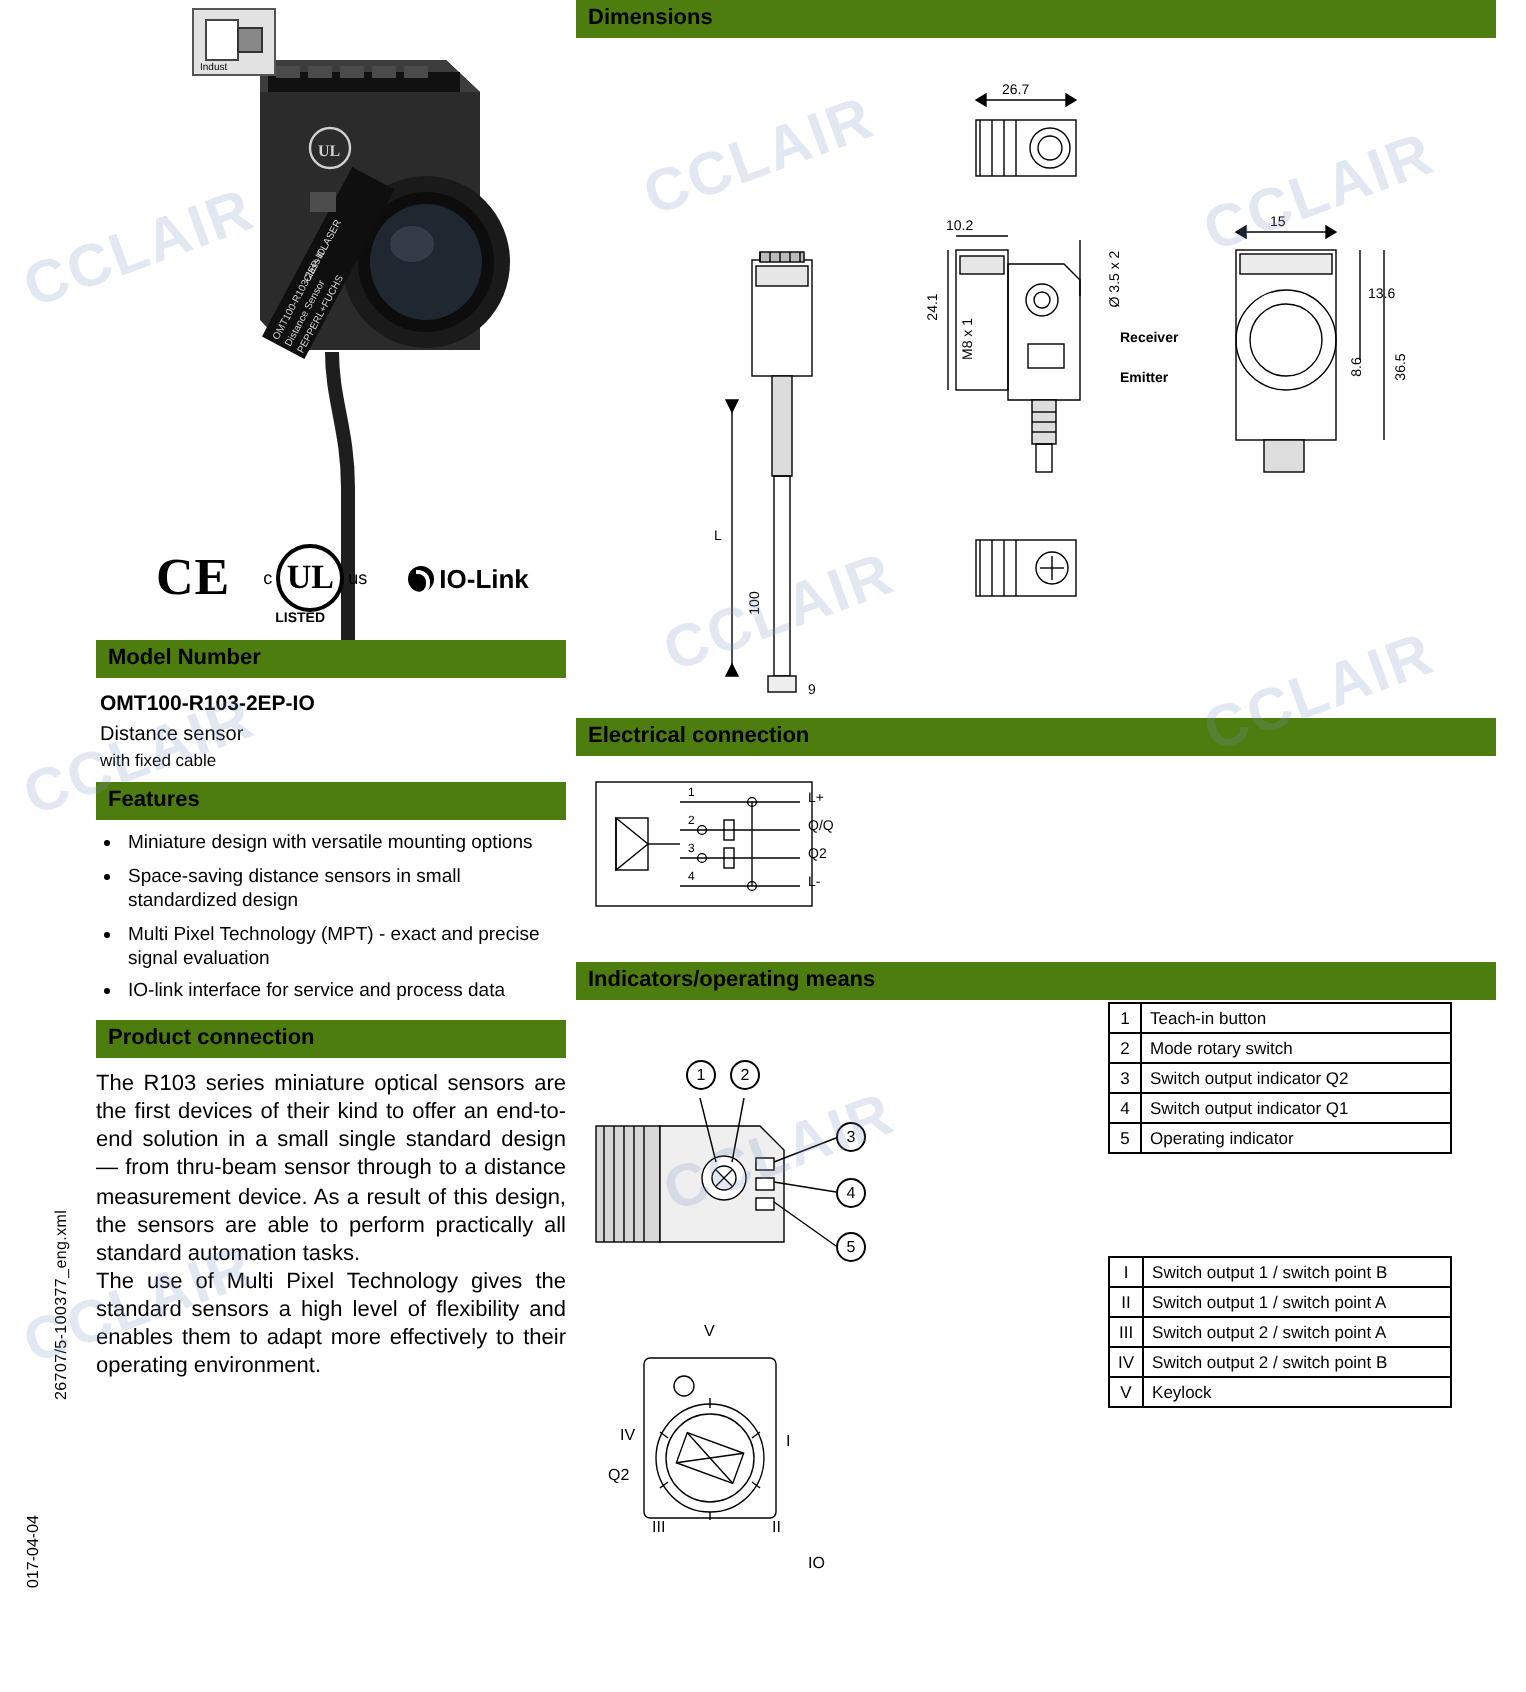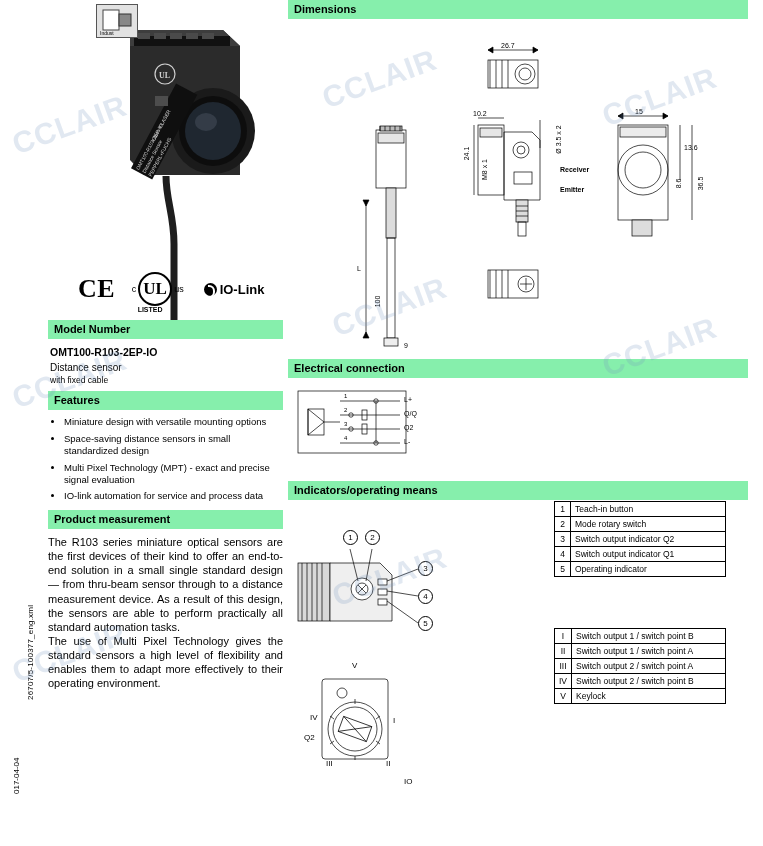--- a/index.html
+++ b/index.html
@@ -31,21 +31,21 @@
   }
 
   
   #page { position: absolute; inset: 0; }
 
   .left-col { position: absolute; left: 48px; top: 0; width: 235px; height: 846px; }
   .right-col { position: absolute; left: 288px; top: 0; width: 460px; height: 846px; }
 
   
   .bar {
-    background: #86efac;
+    background: #4d7c0f;
     color: #000;
     font-weight: bold;
     font-size: 11px;
     padding: 3px 6px 4px 6px;
     border-bottom: 1px solid #fff;
   }
 
   
   .prod-img { position: relative; width: 235px; height: 320px; }
 
@@ -209,24 +209,24 @@
     <div class="bar">Model Number</div>
     <div class="model-name">OMT100-R103-2EP-IO</div>
     <div class="model-desc">Distance sensor</div>
     <div class="model-sub">with fixed cable</div>
 
     <div class="bar">Features</div>
     <ul class="features">
       <li>Miniature design with versatile mounting options</li>
       <li>Space-saving distance sensors in small standardized design</li>
       <li>Multi Pixel Technology (MPT) - exact and precise signal evaluation</li>
-      <li>IO-link automation for service and process data</li>
+      <li>IO-link interface for service and process data</li>
     </ul>
 
-    <div class="bar">Product measurement</div>
+    <div class="bar">Product connection</div>
     <div class="prodinfo-text">
       <p>The R103 series miniature optical sensors are the first devices of their kind to offer an end-to-end solution in a small single standard design — from thru-beam sensor through to a distance measurement device. As a result of this design, the sensors are able to perform practically all standard automation tasks.</p>
       <p>The use of Multi Pixel Technology gives the standard sensors a high level of flexibility and enables them to adapt more effectively to their operating environment.</p>
     </div>
   </div>
 
   <div class="sidebar-code">26707/5-100377_eng.xml</div>
   <div class="sidebar-code2">017-04-04</div>
 
   <div class="right-col">

